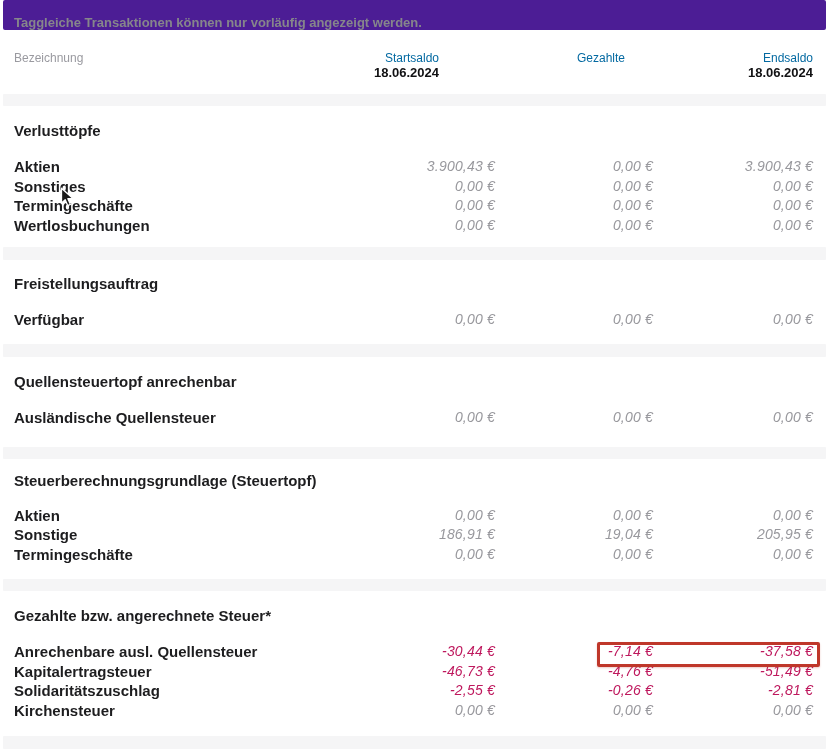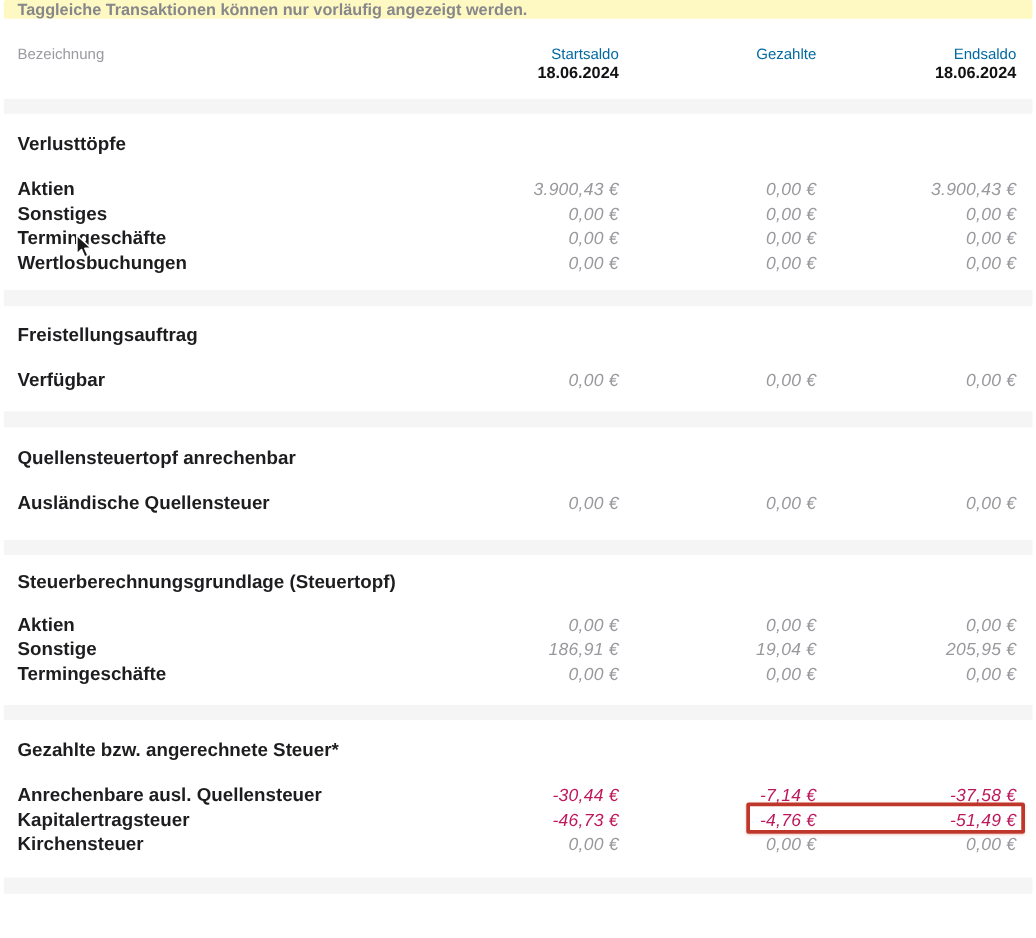--- a/index.html
+++ b/index.html
@@ -2,29 +2,29 @@
 <html><head>
 <meta charset="utf-8">
 <style>
   html,body{margin:0;padding:0;}
   body{
     width:829px;height:750px;overflow:hidden;background:#ffffff;
     font-family:"Liberation Sans","DejaVu Sans",sans-serif;
     position:relative;color:#1d1d1f;
   }
   .notice-bar{
-    height:15px;margin:0 3px;background:#fef9c3;border-radius:2px;
-    display:flex;align-items:flex-start;padding-left:11px;box-sizing:border-box;
+    height:30px;margin:0 3px;background:#4c1d95;border-radius:2px;
+    display:flex;align-items:flex-end;padding-left:11px;box-sizing:border-box;
     font-size:13px;font-weight:bold;color:#86868b;
   }
   .grid{
     display:grid;grid-template-columns:1fr 160px 158px 160px;
     padding:0 16px 0 14px;align-items:start;
   }
-  .header-row{margin-top:21px;height:30px;}
+  .header-row{margin-top:21px;height:30px;gap:28px;}
   .hlabel{font-size:12px;color:#0369a1;line-height:14px;}
   .hcell{text-align:right;}
   .hcell .hdate{font-size:13px;font-weight:bold;color:#111113;line-height:16px;}
   .hname{font-size:12px;color:#9a9aa0;line-height:14px;text-align:left;}
   .band{height:12px;margin:0 3px;background:#f5f5f6;border-radius:1px;}
   .band.tall{height:13px;}
   .sec-title{
     margin:0;padding:0 16px 0 14px;font-size:15px;font-weight:bold;
     line-height:18px;color:#1d1d1f;
   }
@@ -172,20 +172,26 @@
       <div class="cell val">-30,44 €</div>
       <div class="cell val">-7,14 €</div>
       <div class="cell val">-37,58 €</div>
     </div>
     <div class="grid row neg">
       <div class="cell label">Kapitalertragsteuer</div>
       <div class="cell val">-46,73 €</div>
       <div class="cell val">-4,76 €</div>
       <div class="cell val">-51,49 €</div>
     </div>
+    <div class="grid row neg">
+      <div class="cell label">Solidaritätszuschlag</div>
+      <div class="cell val">-2,55 €</div>
+      <div class="cell val">-0,26 €</div>
+      <div class="cell val">-2,81 €</div>
+    </div>
     <div class="grid row">
       <div class="cell label">Kirchensteuer</div>
       <div class="cell val">0,00 €</div>
       <div class="cell val">0,00 €</div>
       <div class="cell val">0,00 €</div>
     </div>
   </div>
 </section>
 
 <div class="band tall" id="band6"></div>

